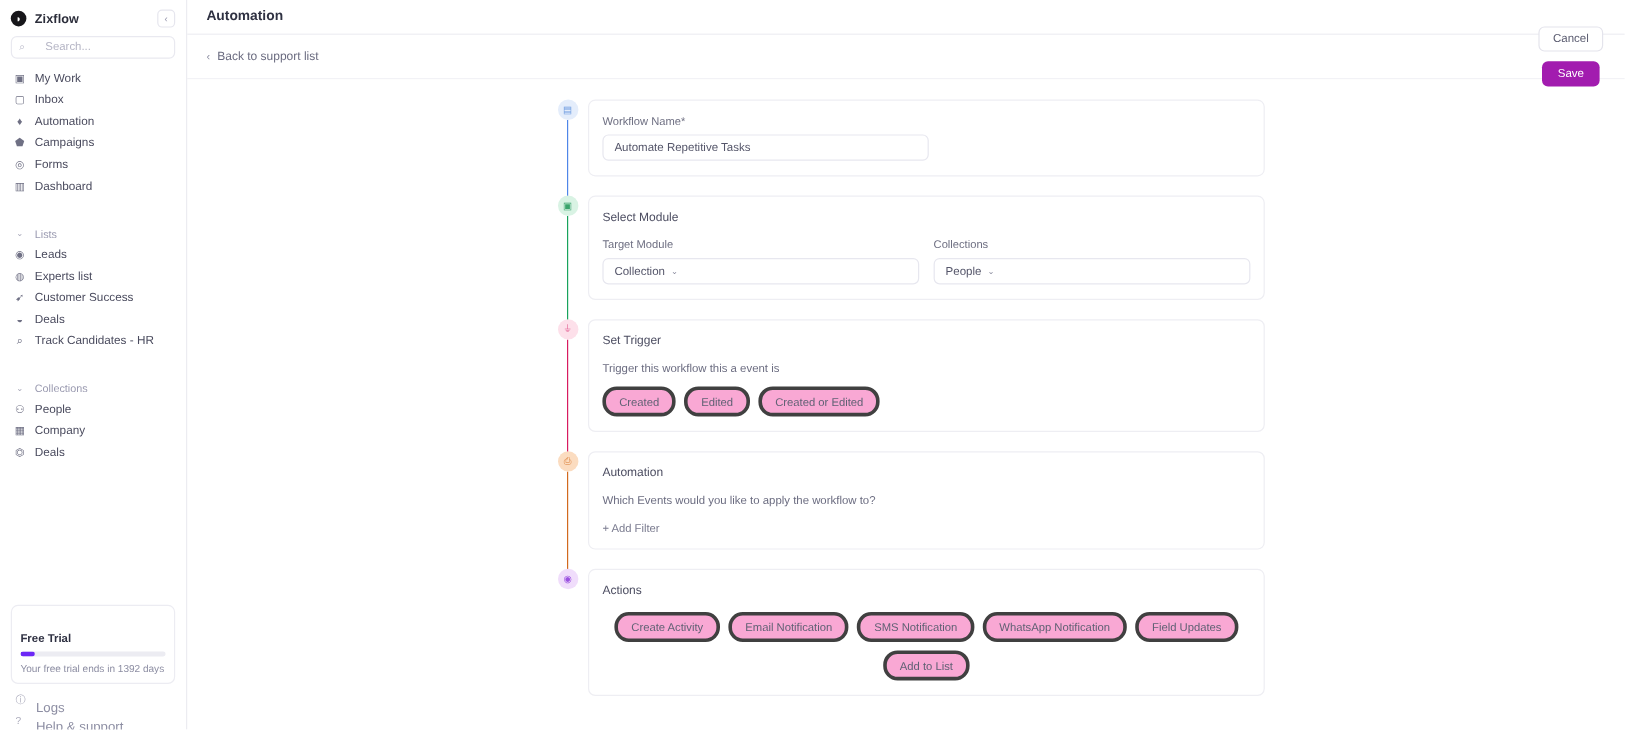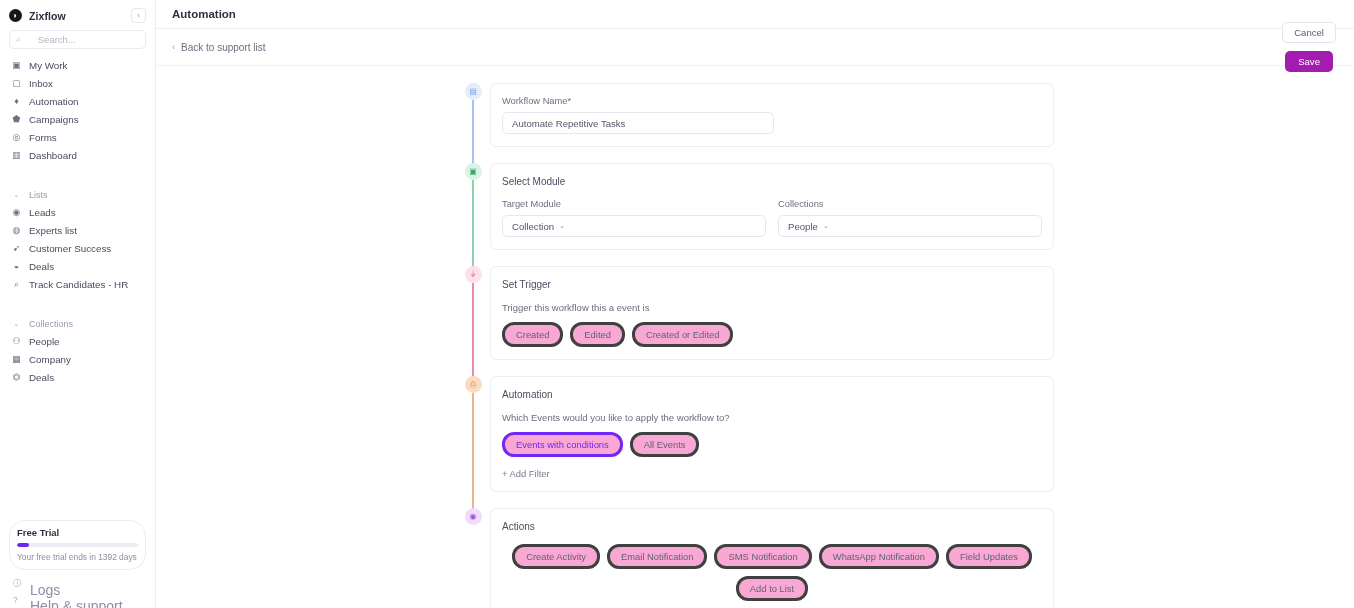--- a/index.html
+++ b/index.html
@@ -70,36 +70,36 @@
     padding: 0 4px; height: 16px; margin-top: 23px; margin-bottom: 1px;
     cursor: pointer;
   }
   .grp-caret { font-size: 7px; color: #a7a7b8; width: 13px; flex:0 0 13px; text-align:center; }
   .grp-lbl { font-size: 9px; color: #9a9ab0; margin-left: 6px; }
 
   .spacer { flex: 1 1 auto; }
 
   .trial {
     margin: 0 9px 6px 9px;
-    border: 1px solid #ececf2; border-radius: 16px;
-    padding: 6px 7px 7px 7px;
+    border: 1px solid #ececf2; border-radius: 6px;
+    padding: 22px 7px 7px 7px;
   }
   .trial-title { font-size: 9.5px; font-weight: 600; color: #2f3142; }
   .trial-bar {
     margin-top: 5px; height: 4px; border-radius: 3px;
     background: #ececf2; overflow: hidden;
   }
   .trial-fill { height: 100%; border-radius: 3px; background: #6d28f6; }
   .trial-note { margin-top: 5px; font-size: 8.4px; color: #8d8ea3; }
 
   .foot-item {
     display: flex; align-items: center; padding: 0 13px; height: 16px; cursor: pointer;
   }
   .foot-ico { font-size: 8.5px; color: #a9a9ba; width: 11px; flex:0 0 11px; }
-  .foot-lbl { font-size: 14px; color: #8d8ea3; margin-left: 6px; margin-top: 11px; }
+  .foot-lbl { font-size: 11px; color: #8d8ea3; margin-left: 6px; margin-top: 11px; }
 
   
   .main { flex: 1 1 auto; height: 608px; display: flex; flex-direction: column; background:#fff; }
   .topbar {
     height: 29px; flex: 0 0 29px;
     border-bottom: 1px solid #eeeef3;
     display: flex; align-items: center; padding-left: 16px;
   }
   .topbar-title { font-size: 11.5px; font-weight: 600; color: #2f3142; }
 
@@ -360,24 +360,20 @@
         </div>
 
         <div class="step">
           <div class="rail">
             <div class="bubble" id="b3" style="background: rgb(251, 220, 192); color: rgb(217, 124, 52);">⎙</div>
             <div class="rail-line" id="l3" style="background: rgb(210, 105, 30);"></div>
           </div>
           <div class="card">
             <div class="card-title">Automation</div>
             <div class="hint">Which Events would you like to apply the workflow to?</div>
-            <div class="chips">
-              <div class="chip sel">Events with conditions</div>
-              <div class="chip">All Events</div>
-            </div>
             <div class="addfilter">+ Add Filter</div>
           </div>
         </div>
 
         <div class="step">
           <div class="rail">
             <div class="bubble" id="b4" style="background: rgb(240, 221, 251); color: rgb(155, 81, 224);">◉</div>
           </div>
           <div class="card">
             <div class="card-title">Actions</div>

